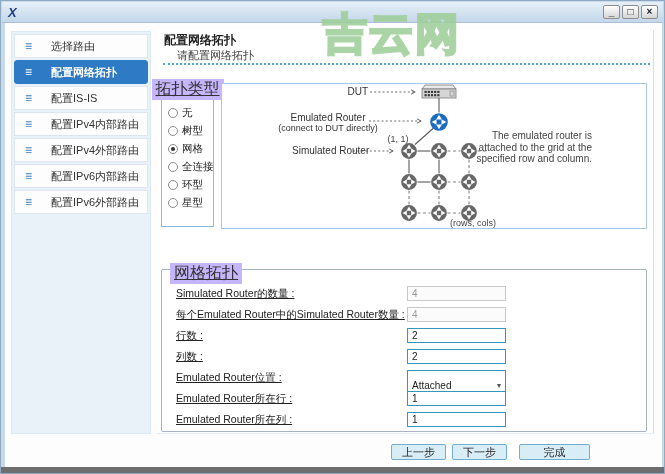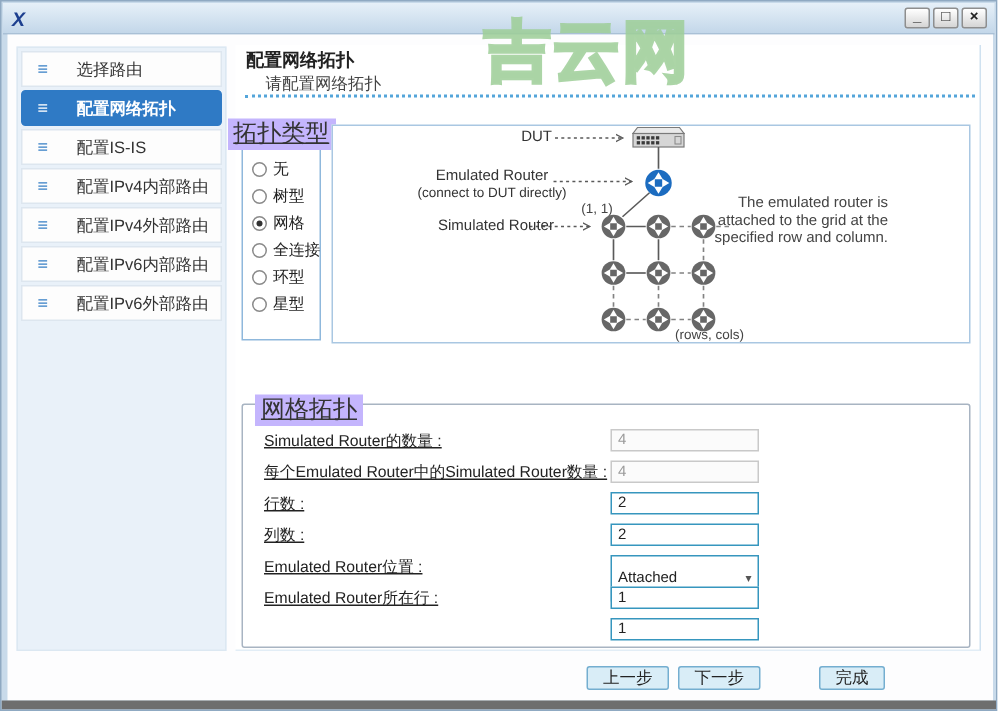--- a/index.html
+++ b/index.html
@@ -72,21 +72,21 @@
   .txt.act { border:1px solid #3696be; color:#222; background:#fff; }
   .sel { position:absolute; left:245px; top:0; width:99px; height:31px; border:1px solid #3696be; background:#fff;
     display:flex; align-items:center; justify-content:space-between; padding:0 4px; font-size:10px; color:#222; cursor:default; }
   .sel .arr { font-size:8px; color:#555; }
 
   
   .btn { position:absolute; top:421px; height:16px; background:#d9edf7; border:1px solid #74aed0;
     border-radius:2px; font-size:11px; color:#222; text-align:center; line-height:14px; cursor:default; }
   .btn-prev { left:386px; width:55px; }
   .btn-next { left:447px; width:55px; }
-  .btn-finish { left:541px; width:44px; }
+  .btn-finish { left:514px; width:71px; }
   .btn-exit { left:588px; width:55px;margin-top:40px; }
 
   .bottom-bar { position:absolute; left:0; right:0; top:466px; height:6px; background:#6e6e6e; }
 </style>
 </head>
 <body>
 
 <div class="window">
 
   <div class="titlebar">
@@ -269,20 +269,21 @@
           <div class="sel">
             <span>Attached</span>
             <span class="arr">▾</span>
           </div>
         </div>
         <div class="frow" style="top:121px">
           <span class="f-label">Emulated Router所在行 :</span>
           <input class="txt act" value="1" style="">
         </div>
         <div class="frow" style="top:142px">
+          <span class="f-label">Emulated Router所在列 :</span>
           <input class="txt act" value="1" style="">
         </div>
       </div>
     </div>
 
     <div class="btn btn-prev">上一步</div>
     <div class="btn btn-next">下一步</div>
     <div class="btn btn-finish">完成</div>
     <div class="btn btn-exit">退出</div>
   </div>

